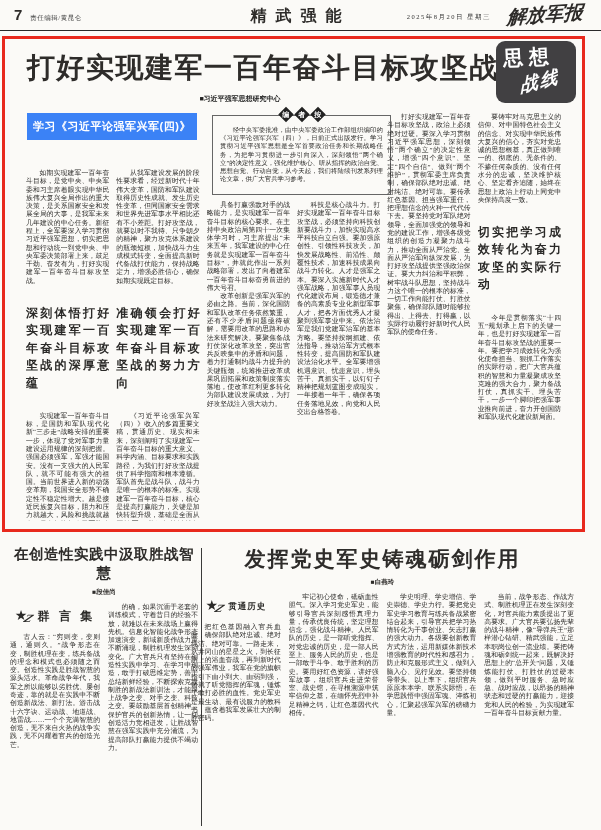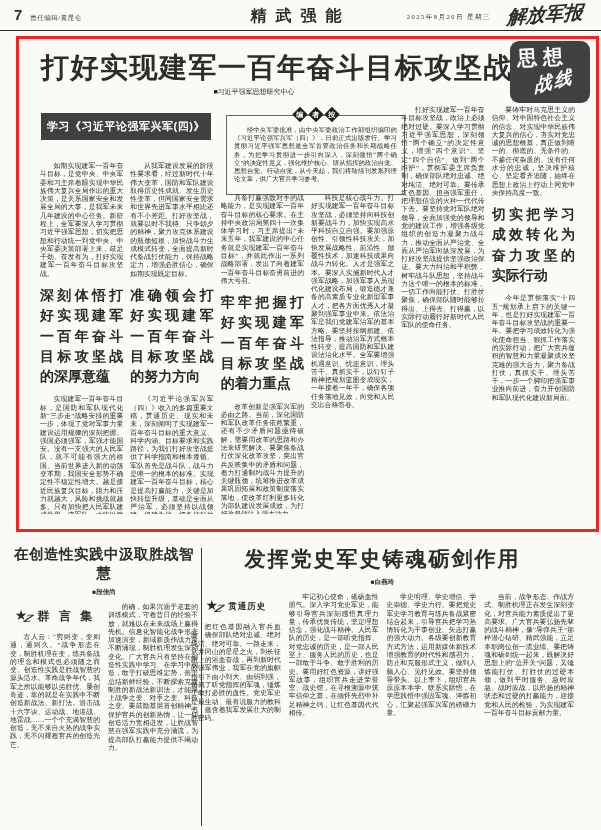--- a/index.html
+++ b/index.html
@@ -16,43 +16,43 @@
   .page-num { font-family:"Liberation Sans",sans-serif; font-weight:bold; font-size:15px; }
   .editor   { font-size:6.5px; color:#444; letter-spacing:.5px; }
   .hdr-title{ position:absolute; left:50%; top:6px; transform:translateX(-50%);
               font-family:"Liberation Sans",sans-serif; font-weight:900;
               font-size:16px; letter-spacing:9px; white-space:nowrap; }
   .hdr-date { position:absolute; right:110px; top:13px; font-size:6.5px; letter-spacing:1.5px; color:#333; }
   .masthead { position:absolute; right:18px; top:2px; font-family:"DejaVu Serif",serif;
               font-style:italic; font-weight:bold; font-size:19px;
               transform:rotate(-4deg) skewX(-8deg); white-space:nowrap; }
   
-  .mainbox { position:absolute; left:16px; top:36px; width:583px; height:496px;
+  .mainbox { position:absolute; left:2px; top:36px; width:583px; height:496px;
              border:3px solid #e8291d; background:#fbfaf7; }
   .headline { margin:10px 84px 0 22px; font-family:"Liberation Sans",sans-serif;
               font-weight:900; font-size:28px; letter-spacing:1.5px; white-space:nowrap; }
-  .byline   { width:470px; text-align:center; font-size:7px; color:#222; font-weight:normal; }
+  .byline   { width:470px; text-align:center; font-size:7px; color:#222; margin-top:7px; font-weight:bold; }
   .stamp { position:absolute; right:6px; top:2px; width:80px; height:62px;
            background:#414042; border-radius:9px; color:#fff; overflow:hidden; }
   .stamp .s-top { position:absolute; left:7px; top:3px; font-size:20px; font-weight:bold;
                   font-family:"DejaVu Serif",serif; letter-spacing:6px; transform:rotate(-3deg); }
   .stamp .s-bot { position:absolute; left:24px; top:28px; font-size:18px; font-weight:bold;
                   font-style:italic; font-family:"DejaVu Serif",serif; letter-spacing:2px;
                   transform:rotate(-14deg) skewX(-12deg); }
   .bodygrid { position:relative; display:flex; gap:7px; margin:9px 21px 0;
               height:408px; overflow:hidden; }
   .col { flex:1 1 0; overflow:hidden; font-size:6.8px; line-height:1.22;
          text-align:justify; color:#2b2a28; }
   .col p { text-indent:2em; }
   .pad36 { padding-top:56px; }
   .pad88 { padding-top:88px; }
-  .subhead { font-family:Liberation Serif, serif; font-weight:bold;
-             font-size:14px; line-height:1.45; margin:8px 0; text-align:justify; }
+  .subhead { font-family:Liberation Sans, sans-serif; font-weight:bold;
+             font-size:12px; line-height:1.45; margin:20px 0; text-align:justify; }
   .studybox { position:absolute; left:22px; top:74px; width:170px; height:27px;
-              background:#404040; color:#fff; font-family:"Liberation Sans",sans-serif;
+              background:#3b82f6; color:#fff; font-family:"Liberation Sans",sans-serif;
               font-weight:bold; font-size:11px; text-align:center; line-height:27px;
               letter-spacing:.5px; }
   .ednote { position:absolute; left:207px; top:76px; width:179px; height:80px;
             border:1px solid #666; background:#fbfaf7; padding:10px 7px 4px; }
   .ednote-diamonds { position:absolute; left:50%; top:-7px; transform:translateX(-50%);
                      display:flex; gap:5px; }
   .diamond { width:11px; height:11px; background:#222; transform:rotate(45deg);
              display:flex; align-items:center; justify-content:center; }
   .diamond span { transform:rotate(-45deg); color:#fff; font-size:7px; font-weight:bold; }
   .ednote-text { font-size:6.4px; line-height:1.28; text-align:justify; text-indent:2em;
@@ -127,21 +127,20 @@
         <h3 class="subhead">深刻体悟打好实现建军一百年奋斗目标攻坚战的深厚意蕴</h3>
         <p>实现建军一百年奋斗目标，是国防和军队现代化新“三步走”战略安排的重要一步，体现了党对军事力量建设运用规律的深刻把握。强国必须强军，军强才能国安。没有一支强大的人民军队，就不可能有强大的祖国。当前世界进入新的动荡变革期，我国安全形势不确定性不稳定性增大。越是接近民族复兴目标，阻力和压力就越大，风险和挑战就越多。只有加快把人民军队建成世界一流军队，才能以武止戈、以战止战，有效履行新时代人民军队使命任务，为全面建设社会主义现代化国家提供坚强战略支撑。</p>
       </div>
       <div class="col pad36">
         <p>从我军建设发展的阶段性要求看，经过新时代十年伟大变革，国防和军队建设取得历史性成就、发生历史性变革，但同国家安全需求和世界先进军事水平相比还有不小差距。打好攻坚战，就要以时不我待、只争朝夕的精神，聚力攻克体系建设的瓶颈短板，加快战斗力生成模式转变，全面提高新时代备战打仗能力，保持战略定力，增强必胜信心，确保如期实现既定目标。</p>
         <h3 class="subhead">准确领会打好实现建军一百年奋斗目标攻坚战的努力方向</h3>
         <p>《习近平论强军兴军（四）》收入的多篇重要文稿，贯通历史、现实和未来，深刻阐明了实现建军一百年奋斗目标的重大意义、科学内涵、目标要求和实践路径，为我们打好攻坚战提供了科学指南和根本遵循。军队首先是战斗队，战斗力是唯一的根本的标准。实现建军一百年奋斗目标，核心是提高打赢能力，关键是加快转型升级，基础是全面从严治军，必须坚持以战领建、抓建为战，把备战打仗指挥棒立起来。</p>
       </div>
       <div class="col pad88">
         <p>具备打赢强敌对手的战略能力，是实现建军一百年奋斗目标的核心要求。在主持中央政治局第四十一次集体学习时，习主席提出“未来五年，我军建设的中心任务就是实现建军一百年奋斗目标”，并就此作出一系列战略部署，发出了向着建军一百年奋斗目标奋勇前进的伟大号召。</p>
-        <h3 class="subhead">牢牢把握打好实现建军一百年奋斗目标攻坚战的着力重点</h3>
         <p>改革创新是强军兴军的必由之路。当前，深化国防和军队改革任务依然繁重，还有不少矛盾问题亟待破解，需要用改革的思路和办法来研究解决。要聚焦备战打仗深化改革攻坚，突出官兵反映集中的矛盾和问题，着力打通制约战斗力提升的关键瓶颈，统筹推进改革成果巩固拓展和政策制度落实落地，使改革红利更多转化为部队建设发展成效，为打好攻坚战注入强大动力。</p>
       </div>
       <div class="col pad88">
         <p>科技是核心战斗力。打好实现建军一百年奋斗目标攻坚战，必须坚持向科技创新要战斗力，加快实现高水平科技自立自强。要加强原创性、引领性科技攻关，加快发展战略性、前沿性、颠覆性技术，加速科技成果向战斗力转化。人才是强军之本。要深入实施新时代人才强军战略，加强军事人员现代化建设布局，锻造德才兼备的高素质专业化新型军事人才，把各方面优秀人才凝聚到强军事业中来。依法治军是我们党建军治军的基本方略。要坚持按纲抓建、依法指导，推动治军方式根本性转变，提高国防和军队建设法治化水平。全军要增强机遇意识、忧患意识，埋头苦干、真抓实干，以钉钉子精神把规划蓝图变成现实，一年接着一年干，确保各项任务落地见效，向党和人民交出合格答卷。</p>
       </div>
       <div class="col">
         <p>打好实现建军一百年奋斗目标攻坚战，政治上必须绝对过硬。要深入学习贯彻习近平强军思想，深刻领悟“两个确立”的决定性意义，增强“四个意识”、坚定“四个自信”、做到“两个维护”，贯彻军委主席负责制，确保部队绝对忠诚、绝对纯洁、绝对可靠。要传承红色基因、担当强军重任，把理想信念的火种一代代传下去。要坚持党对军队绝对领导，全面加强党的领导和党的建设工作，增强各级党组织的创造力凝聚力战斗力，推动全面从严治党、全面从严治军向纵深发展，为打好攻坚战提供坚强政治保证。要大力纠治和平积弊，树牢战斗队思想，坚持战斗力这个唯一的根本的标准，一切工作向能打仗、打胜仗聚焦，确保部队随时能够拉得出、上得去、打得赢，以实际行动履行好新时代人民军队的使命任务。</p>
       </div>
       <div class="col">
         <p>要铸牢对马克思主义的信仰、对中国特色社会主义的信念、对实现中华民族伟大复兴的信心，夯实对党忠诚的思想根基，真正做到唯一的、彻底的、无条件的、不掺任何杂质的、没有任何水分的忠诚，坚决维护核心、坚定看齐追随，始终在思想上政治上行动上同党中央保持高度一致。</p>

